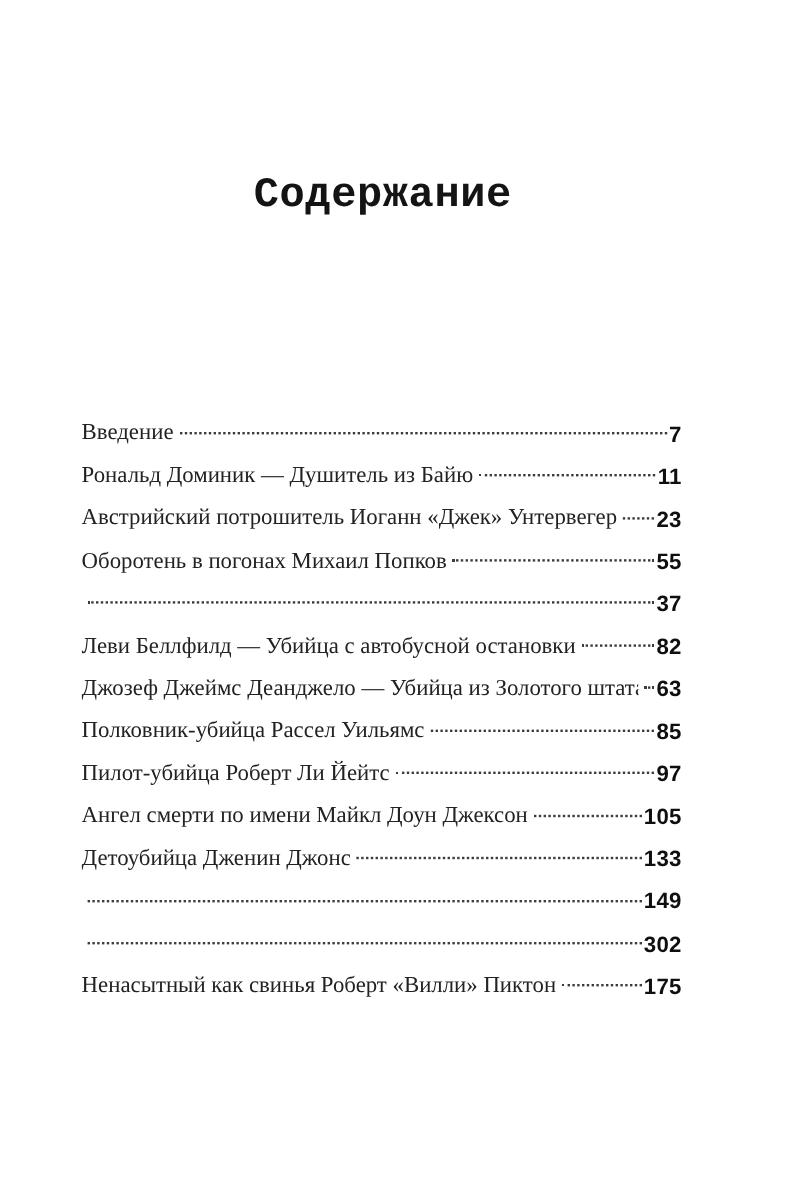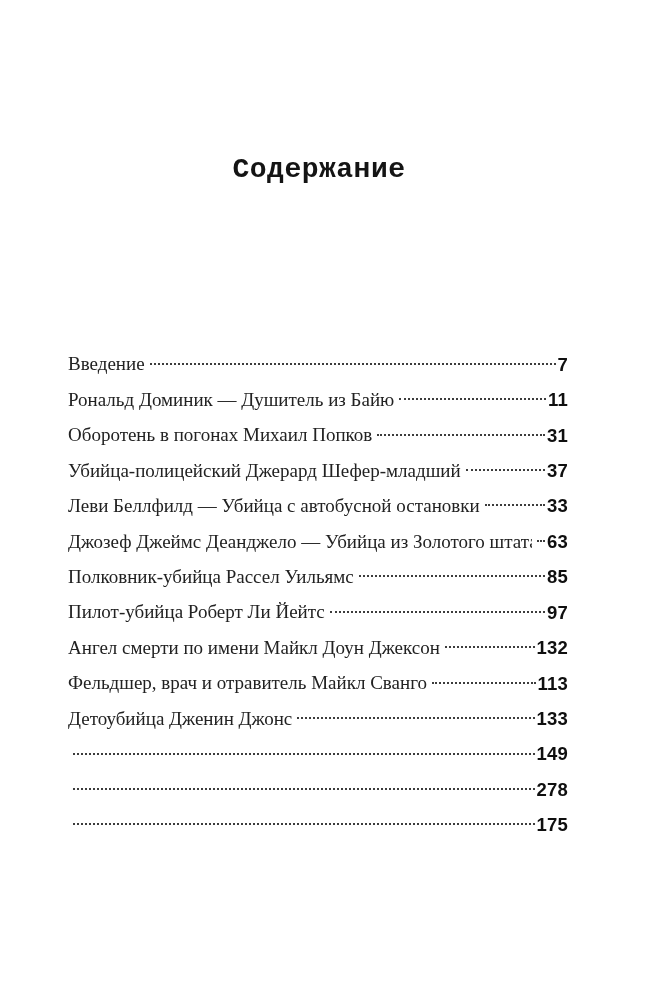--- a/index.html
+++ b/index.html
@@ -15,26 +15,26 @@
     overflow: hidden;
   }
   .page {
     position: relative;
     width: 664px;
     height: 1000px;
     box-sizing: border-box;
     padding-top: 143px;
   }
   .title {
-    margin: 13px;
+    margin: 3px;
     padding-right: 26px; 
     text-align: center;
     font-family: "Liberation Mono", monospace;
     font-weight: 700;
-    font-size: 28px;
+    font-size: 35px;
     line-height: 1.0;
     letter-spacing: 0.5px;
     color: #141414;
   }
   .toc {
     margin: 163px 96px 0 68px; 
   }
   .row {
     display: flex;
     align-items: center;
@@ -79,37 +79,41 @@
     <span class="leader"></span>
     <span class="entry-page">7</span>
   </div>
 
   <div class="row">
     <span class="entry-title">Рональд Доминик — Душитель из Байю</span>
     <span class="leader"></span>
     <span class="entry-page">11</span>
   </div>
 
+  <div class="row">
+    <span class="entry-title">Австрийский потрошитель Иоганн «Джек» Унтервегер</span>
+    <span class="leader"></span>
+    <span class="entry-page">23</span>
+  </div>
 
   <div class="row">
     <span class="entry-title">Оборотень в погонах Михаил Попков</span>
     <span class="leader"></span>
-    <span class="entry-page">31</span>
+    <span class="entry-page">55</span>
   </div>
 
   <div class="row">
-    <span class="entry-title">Убийца-полицейский Джерард Шефер-младший</span>
     <span class="leader"></span>
     <span class="entry-page">37</span>
   </div>
 
   <div class="row">
     <span class="entry-title">Леви Беллфилд — Убийца с автобусной остановки</span>
     <span class="leader"></span>
-    <span class="entry-page">33</span>
+    <span class="entry-page">82</span>
   </div>
 
   <div class="row">
     <span class="entry-title">Джозеф Джеймс Деанджело — Убийца из Золотого штата</span>
     <span class="leader"></span>
     <span class="entry-page">63</span>
   </div>
 
   <div class="row">
     <span class="entry-title">Полковник-убийца Рассел Уильямс</span>
@@ -119,44 +123,40 @@
 
   <div class="row">
     <span class="entry-title">Пилот-убийца Роберт Ли Йейтс</span>
     <span class="leader"></span>
     <span class="entry-page">97</span>
   </div>
 
   <div class="row">
     <span class="entry-title">Ангел смерти по имени Майкл Доун Джексон</span>
     <span class="leader"></span>
-    <span class="entry-page">132</span>
+    <span class="entry-page">105</span>
   </div>
 
-  <div class="row">
-    <span class="entry-title">Фельдшер, врач и отравитель Майкл Сванго</span>
-    <span class="leader"></span>
-    <span class="entry-page">113</span>
-  </div>
 
   <div class="row">
     <span class="entry-title">Детоубийца Дженин Джонс</span>
     <span class="leader"></span>
     <span class="entry-page">133</span>
   </div>
 
   <div class="row">
     <span class="leader"></span>
     <span class="entry-page">149</span>
   </div>
 
   <div class="row">
     <span class="leader"></span>
-    <span class="entry-page">278</span>
+    <span class="entry-page">302</span>
   </div>
 
   <div class="row">
+    <span class="entry-title">Ненасытный как свинья Роберт «Вилли» Пиктон</span>
     <span class="leader"></span>
     <span class="entry-page">175</span>
   </div>
 
 </div>
 </div>
 
 </body></html>

